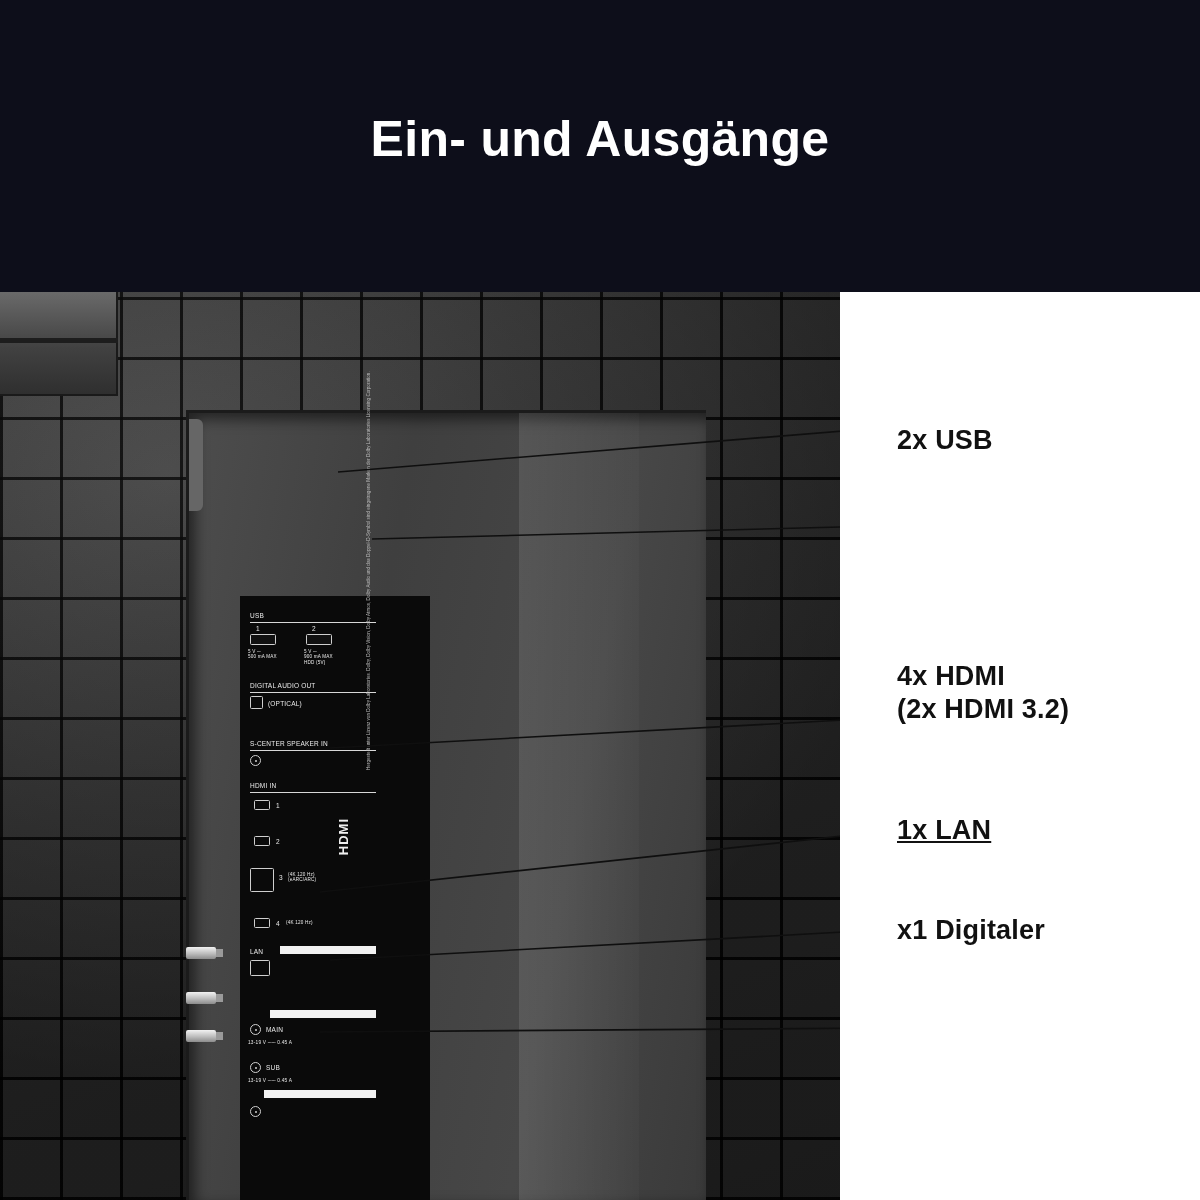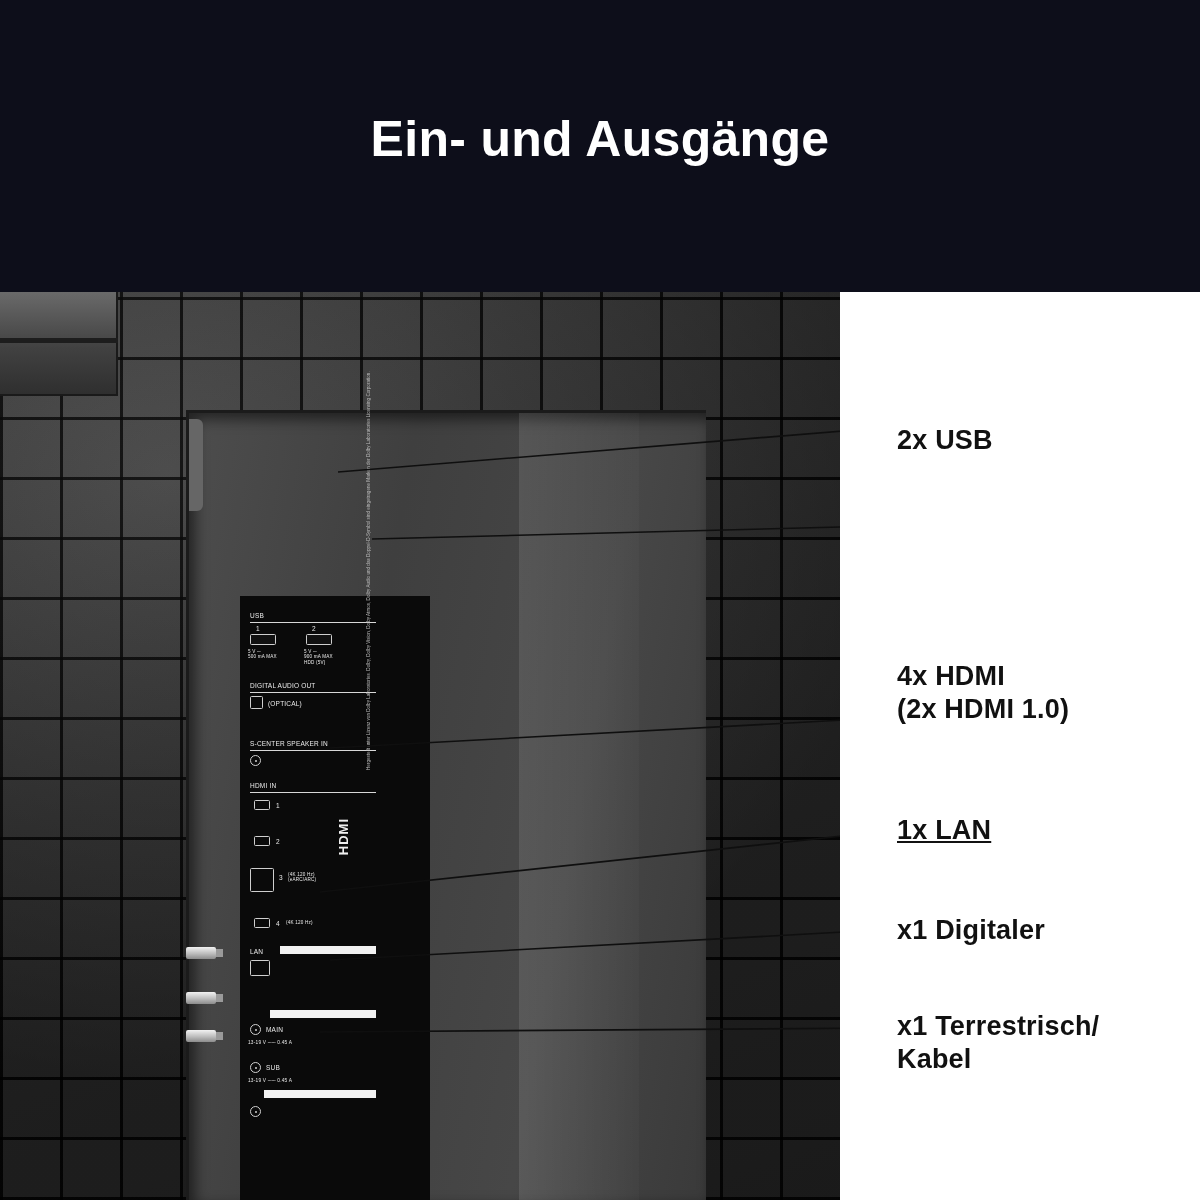--- a/index.html
+++ b/index.html
@@ -301,20 +301,18 @@
     <line class="leader" x1="372" y1="247" x2="880" y2="234"></line>
     <line class="leader" x1="330" y1="456" x2="880" y2="426"></line>
     <line class="leader" x1="320" y1="600" x2="880" y2="540"></line>
     <line class="leader" x1="330" y1="668" x2="880" y2="638"></line>
     <line class="leader" x1="320" y1="740" x2="880" y2="736"></line>
   </svg>
 
   <div class="callouts">
     <div class="callout-label" style="left:57px; top:132px;">2x USB</div>
     <div class="callout-label" style="left:57px; top:368px;">4x HDMI
-(2x HDMI 1.0)</div>
+(2x HDMI 3.2)</div>
     <div class="callout-label" style="left:57px; top:522px;text-decoration:underline;">1x LAN</div>
     <div class="callout-label" style="left:57px; top:622px;">x1 Digitaler</div>
-    <div class="callout-label" style="left:57px; top:718px;">x1 Terrestrisch/
-Kabel</div>
   </div>
 
 </div>
 
 </body></html>

